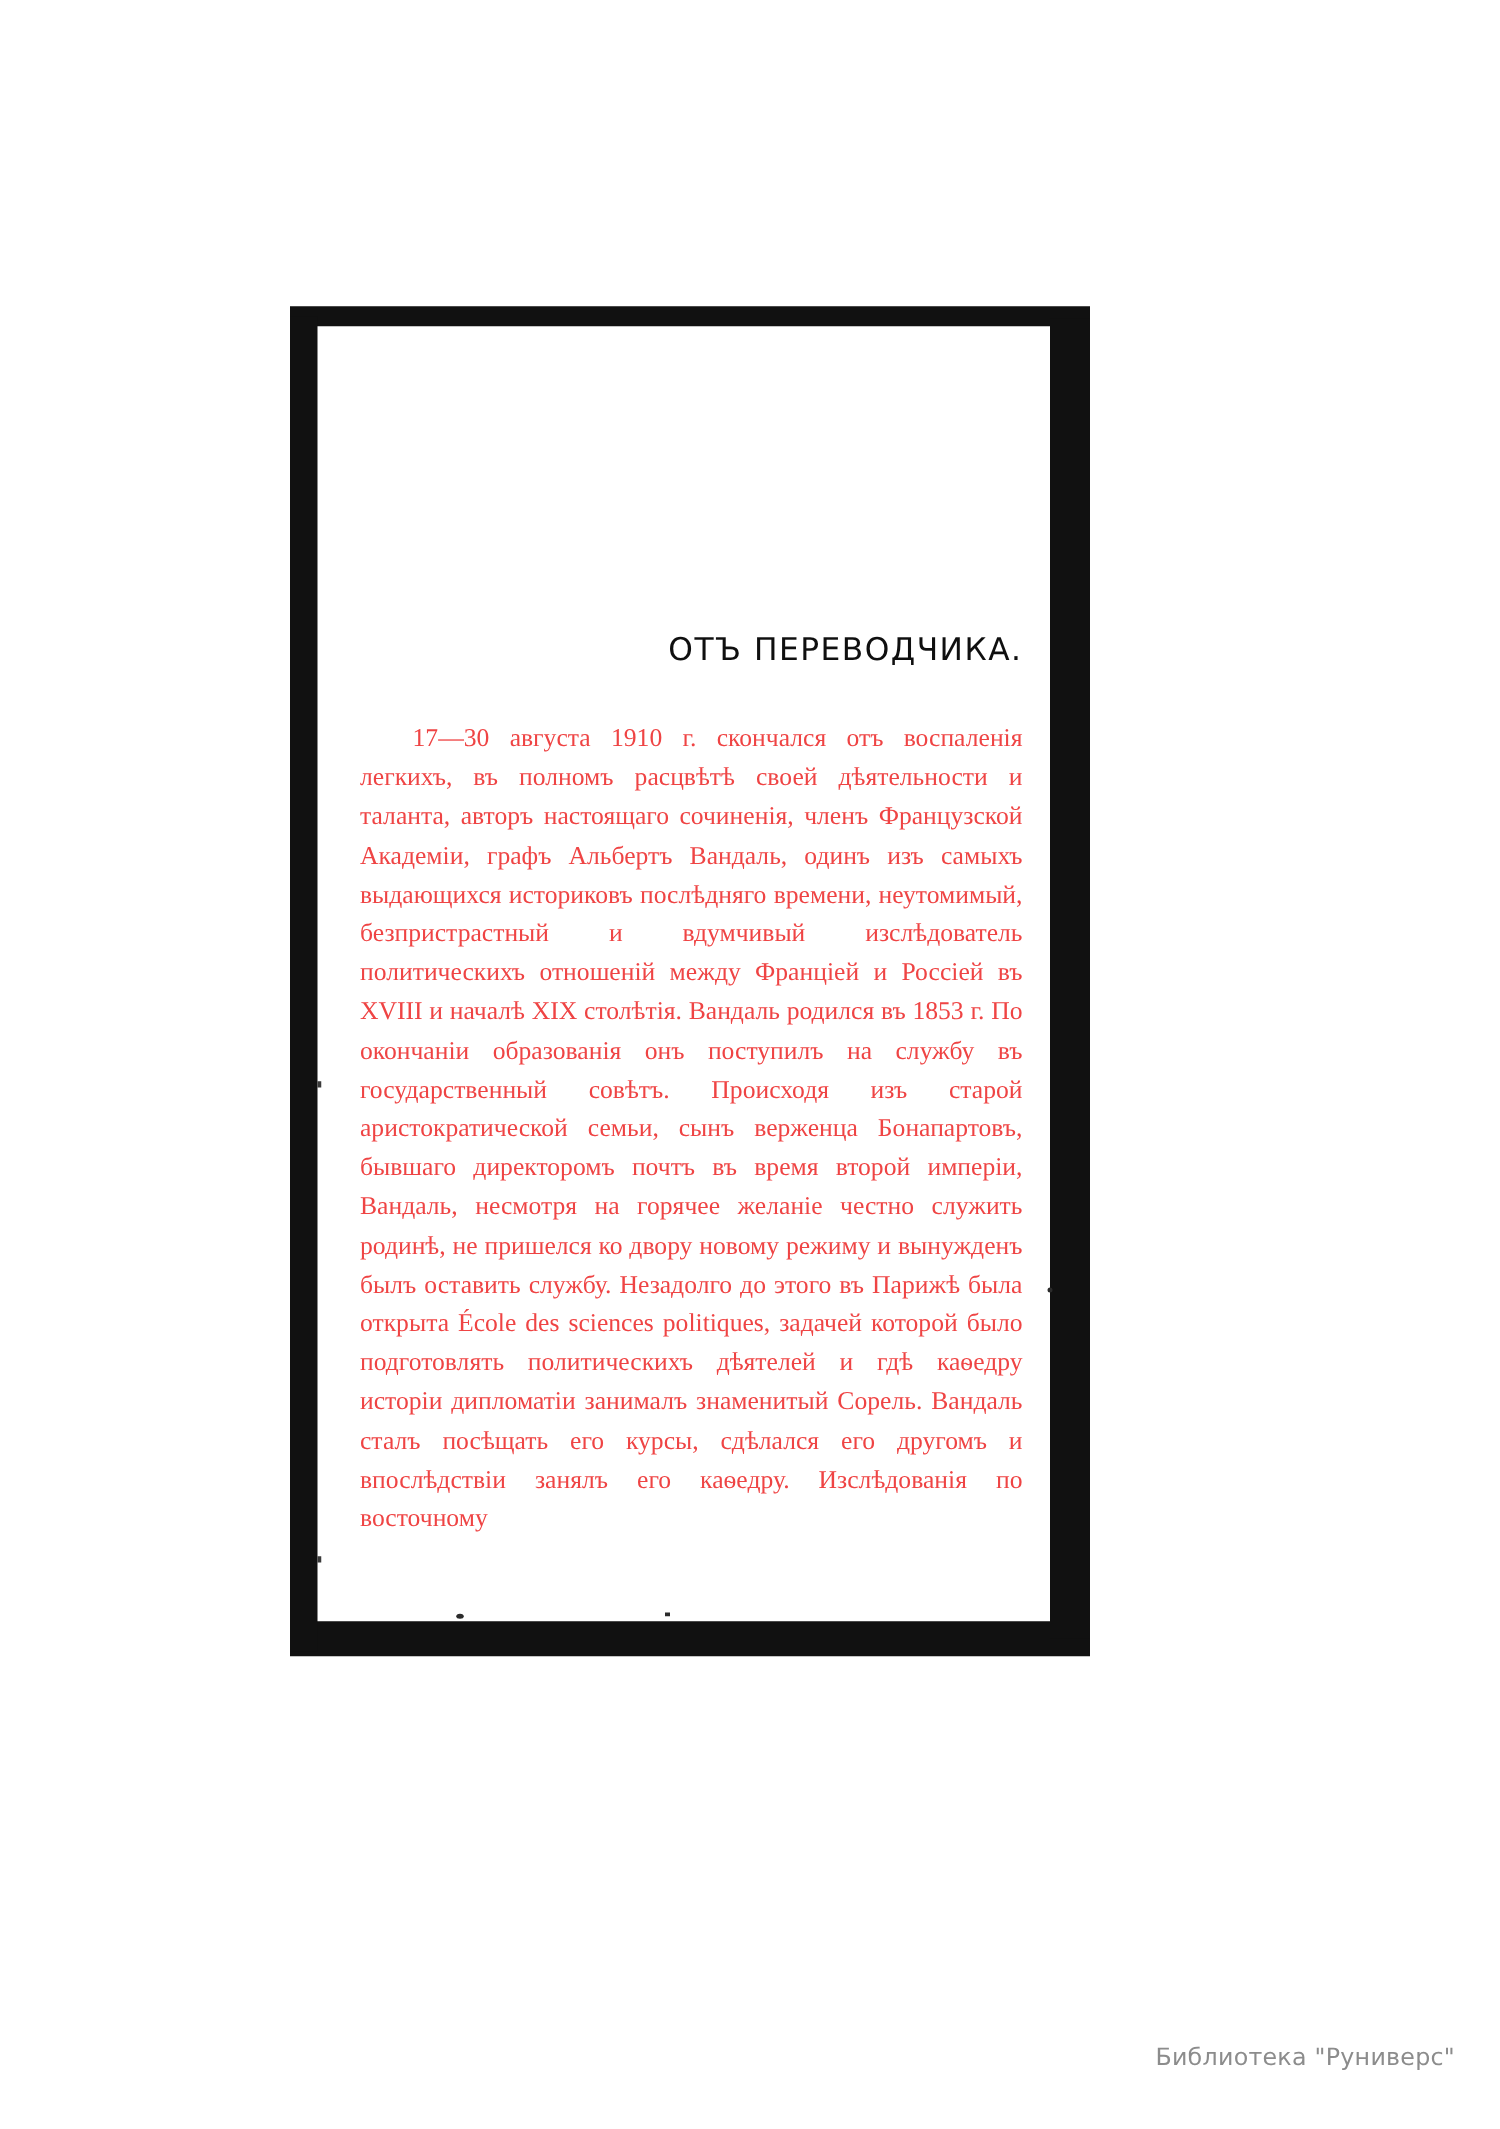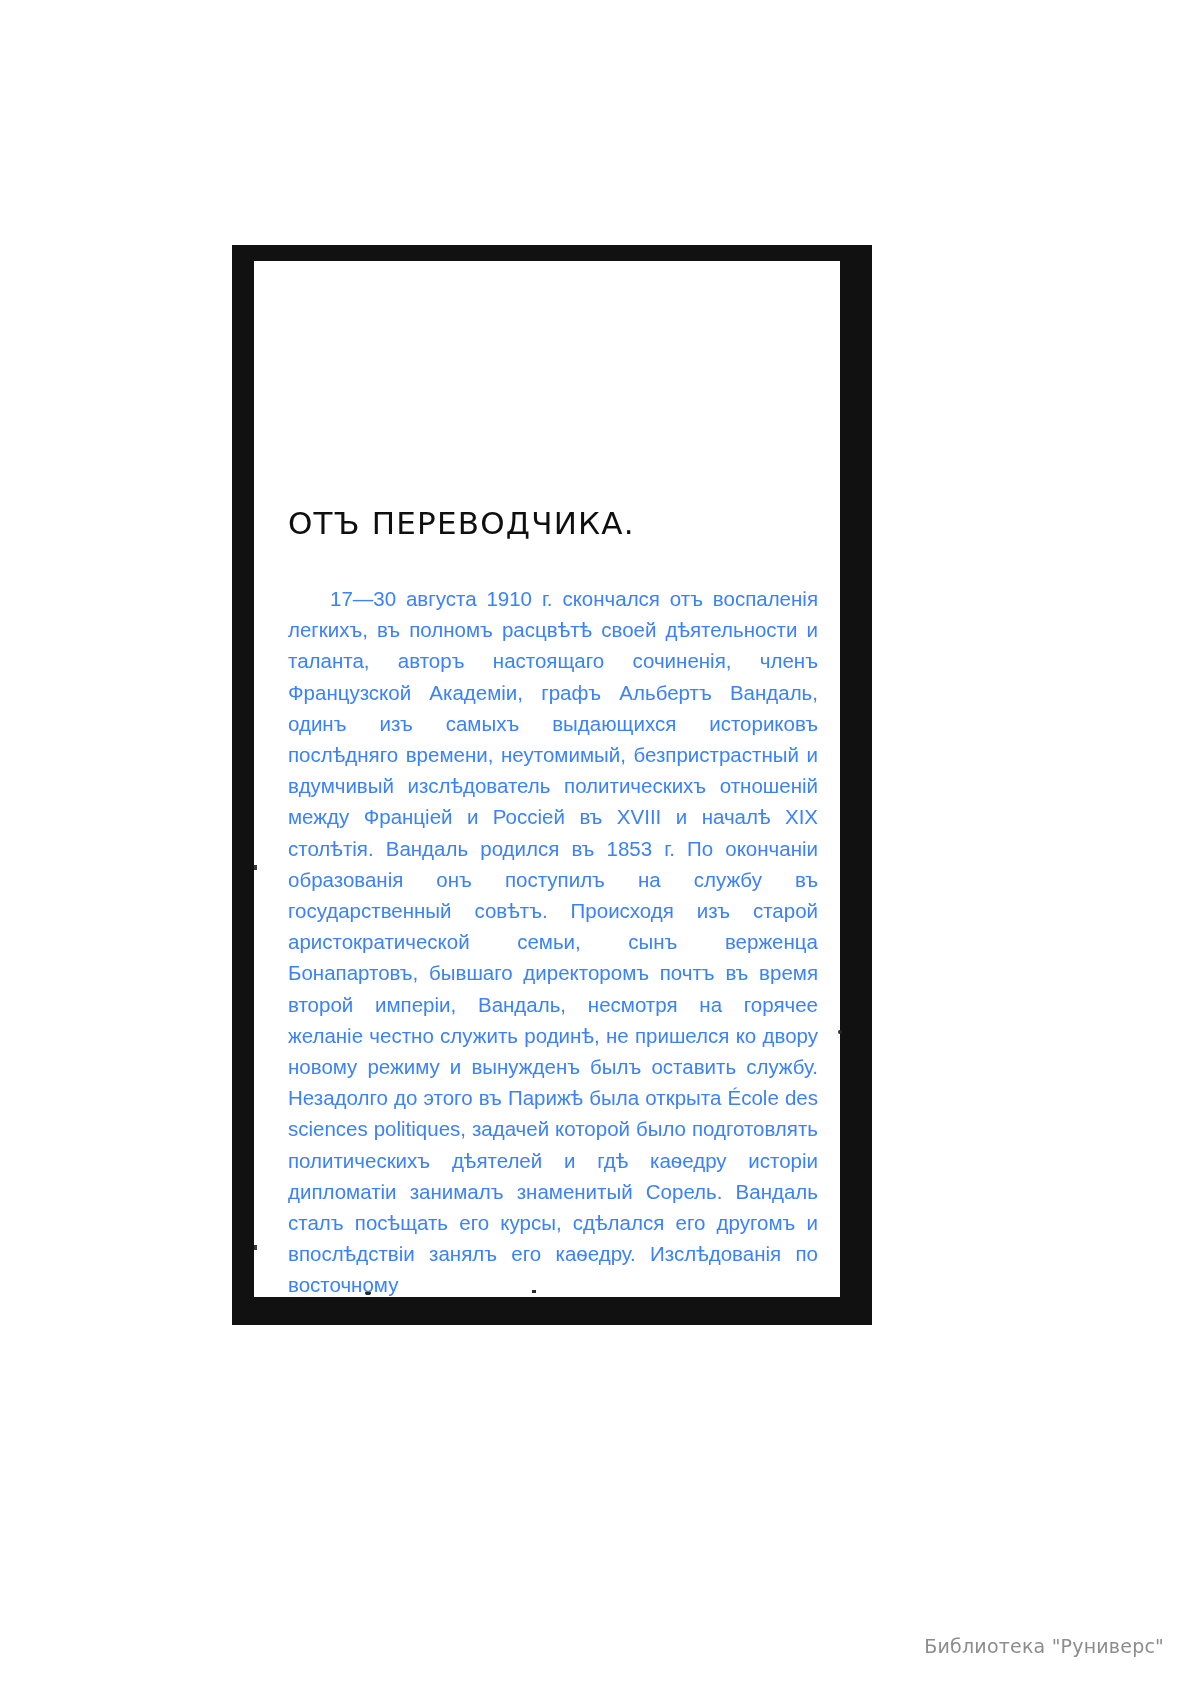--- a/index.html
+++ b/index.html
@@ -95,39 +95,39 @@
 
   
   #text-column {
     position: absolute;
     left: 56px;
     top: 260px;
     width: 530px;
   }
 
   #page-heading {
-    font-size: 31px;
+    font-size: 25px;
     letter-spacing: 1.2px;
     color: #0f0f0f;
-    text-align: left;
+    text-align: right;
     margin: 0 0 42px 0;
     font-weight: 400;
     font-family: "DejaVu Sans", sans-serif;
   }
 
   .body-para {
     margin: 0;
     font-size: 20.5px;
     line-height: 31.2px;
-    color: #3b82f6;
+    color: #ef4444;
     text-align: justify;
     text-justify: inter-word;
     -webkit-hyphens: none;
     hyphens: none;
-    font-family: Liberation Sans, sans-serif;
+    font-family: Liberation Serif, serif;
   }
   .body-para .indent {
     display: inline-block;
     width: 42px;
   }
 
   
   #watermark {
     position: absolute;
     right: 36px;

